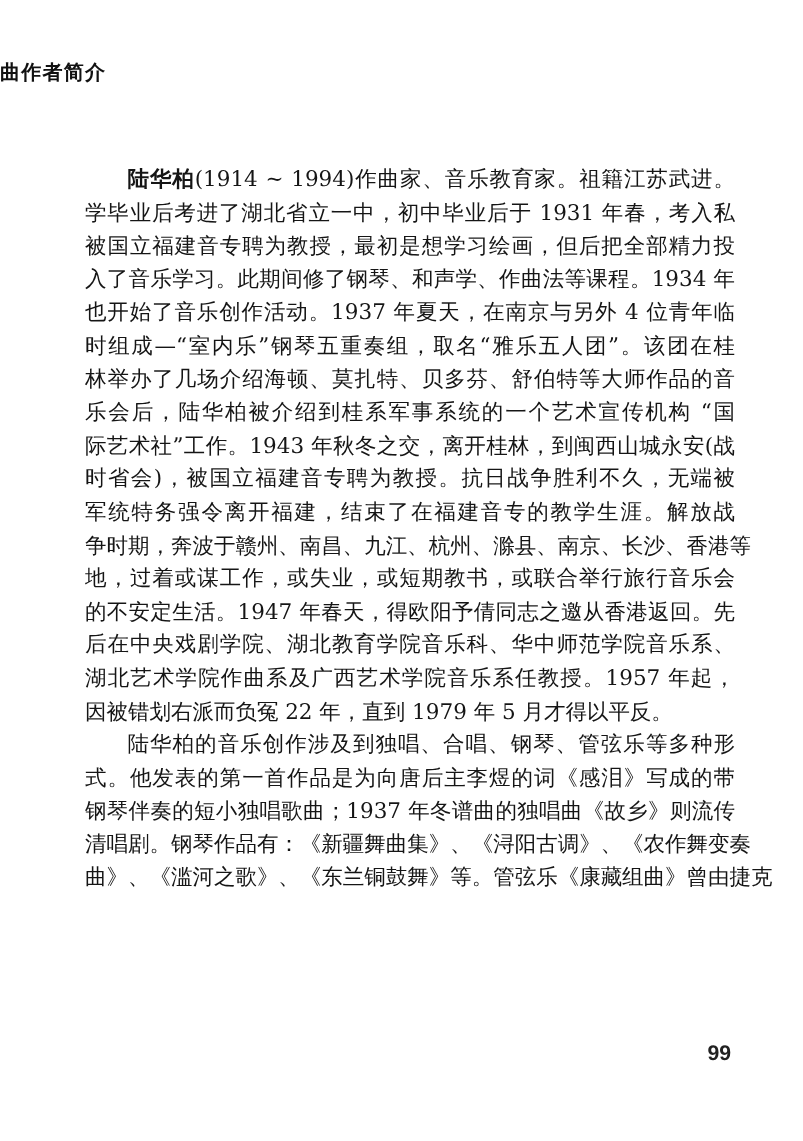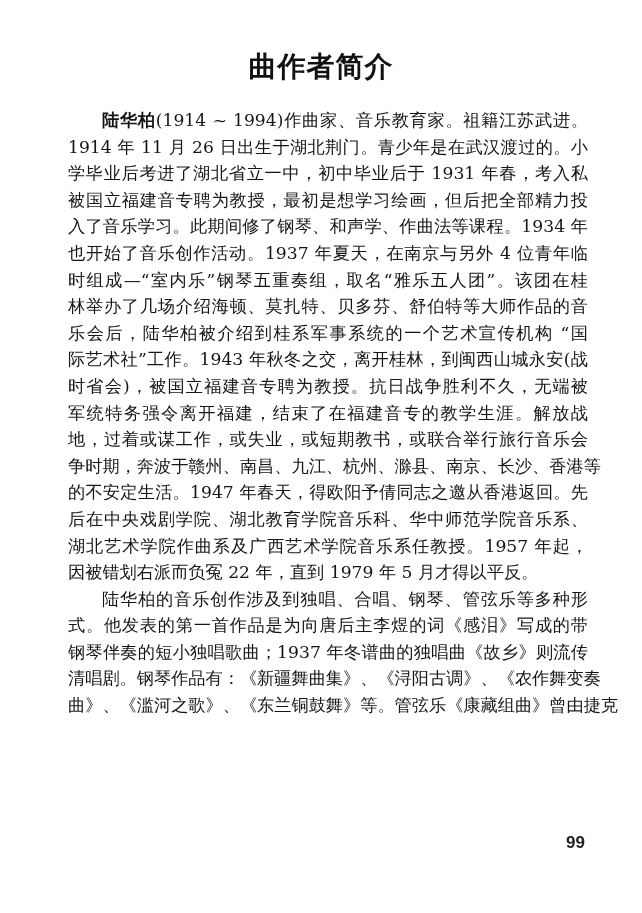--- a/index.html
+++ b/index.html
@@ -1,50 +1,49 @@
 <!DOCTYPE html>
 <html><head>
 <meta charset="utf-8">
 <style>
   html, body { margin: 0; padding: 0; background: #ffffff; }
   body { width: 642px; height: 913px; position: relative; overflow: hidden;
          font-family: "DejaVu Serif", "Liberation Serif", serif; color: #1a1a1a; }
-  .title { position: absolute; top: 48px; left: 0; width: 642px; text-align: center;
+  .title { position: absolute; top: 48px; left: 0; width: 642px; text-align: left;
            font-family: "DejaVu Sans", "Liberation Sans", sans-serif; font-weight: bold;
-           font-size: 28px; letter-spacing: 1px; color: #111; }
-  .body-text { position: absolute; left: 68px; top: 107px; width: 520px; }
+           font-size: 16px; letter-spacing: 1px; color: #111; }
+  .body-text { position: absolute; left: 68px; top: 131px; width: 520px; }
   .line { height: 26.6px; line-height: 26.6px; font-size: 17.2px; white-space: nowrap;
           text-align: justify; text-align-last: justify; color: #151515; }
   .line.last { text-align-last: left; }
   .line.indent { padding-left: 34px; }
   .name-bold { font-weight: bold; font-family: "DejaVu Sans", "Liberation Sans", sans-serif; }
   .page-num { position: absolute; top: 833px; left: 566px; font-family: "Liberation Sans", sans-serif;
               font-weight: bold; font-size: 17px; color: #222; }
 </style>
 </head>
 <body>
 
 <div class="title">曲作者简介</div>
 
 <div class="body-text">
   <div>
     <div class="line indent"><span class="name-bold">陆华柏</span><span>(1914 ~ 1994)作曲家、音乐教育家。祖籍江苏武进。</span></div>
-    <div class="line">1914 年 11 月 26 日出生于湖北荆门。青少年是在武汉渡过的。小</div>
     <div class="line">学毕业后考进了湖北省立一中，初中毕业后于 1931 年春，考入私</div>
     <div class="line">被国立福建音专聘为教授，最初是想学习绘画，但后把全部精力投</div>
     <div class="line">入了音乐学习。此期间修了钢琴、和声学、作曲法等课程。1934 年</div>
     <div class="line">也开始了音乐创作活动。1937 年夏天，在南京与另外 4 位青年临</div>
     <div class="line">时组成—“室内乐”钢琴五重奏组，取名“雅乐五人团”。该团在桂</div>
     <div class="line">林举办了几场介绍海顿、莫扎特、贝多芬、舒伯特等大师作品的音</div>
     <div class="line">乐会后，陆华柏被介绍到桂系军事系统的一个艺术宣传机构 “国</div>
     <div class="line">际艺术社”工作。1943 年秋冬之交，离开桂林，到闽西山城永安(战</div>
     <div class="line">时省会)，被国立福建音专聘为教授。抗日战争胜利不久，无端被</div>
     <div class="line">军统特务强令离开福建，结束了在福建音专的教学生涯。解放战</div>
+    <div class="line">争时期，奔波于赣州、南昌、九江、杭州、滁县、南京、长沙、香港等</div>
     <div class="line">地，过着或谋工作，或失业，或短期教书，或联合举行旅行音乐会</div>
-    <div class="line">争时期，奔波于赣州、南昌、九江、杭州、滁县、南京、长沙、香港等</div>
     <div class="line">的不安定生活。1947 年春天，得欧阳予倩同志之邀从香港返回。先</div>
     <div class="line">后在中央戏剧学院、湖北教育学院音乐科、华中师范学院音乐系、</div>
     <div class="line">湖北艺术学院作曲系及广西艺术学院音乐系任教授。1957 年起，</div>
     <div class="line last">因被错划右派而负冤 22 年，直到 1979 年 5 月才得以平反。</div>
   </div>
   <div>
     <div class="line indent">陆华柏的音乐创作涉及到独唱、合唱、钢琴、管弦乐等多种形</div>
     <div class="line">式。他发表的第一首作品是为向唐后主李煜的词《感泪》写成的带</div>
     <div class="line">钢琴伴奏的短小独唱歌曲；1937 年冬谱曲的独唱曲《故乡》则流传</div>
     <div class="line">清唱剧。钢琴作品有：《新疆舞曲集》、《浔阳古调》、《农作舞变奏</div>

